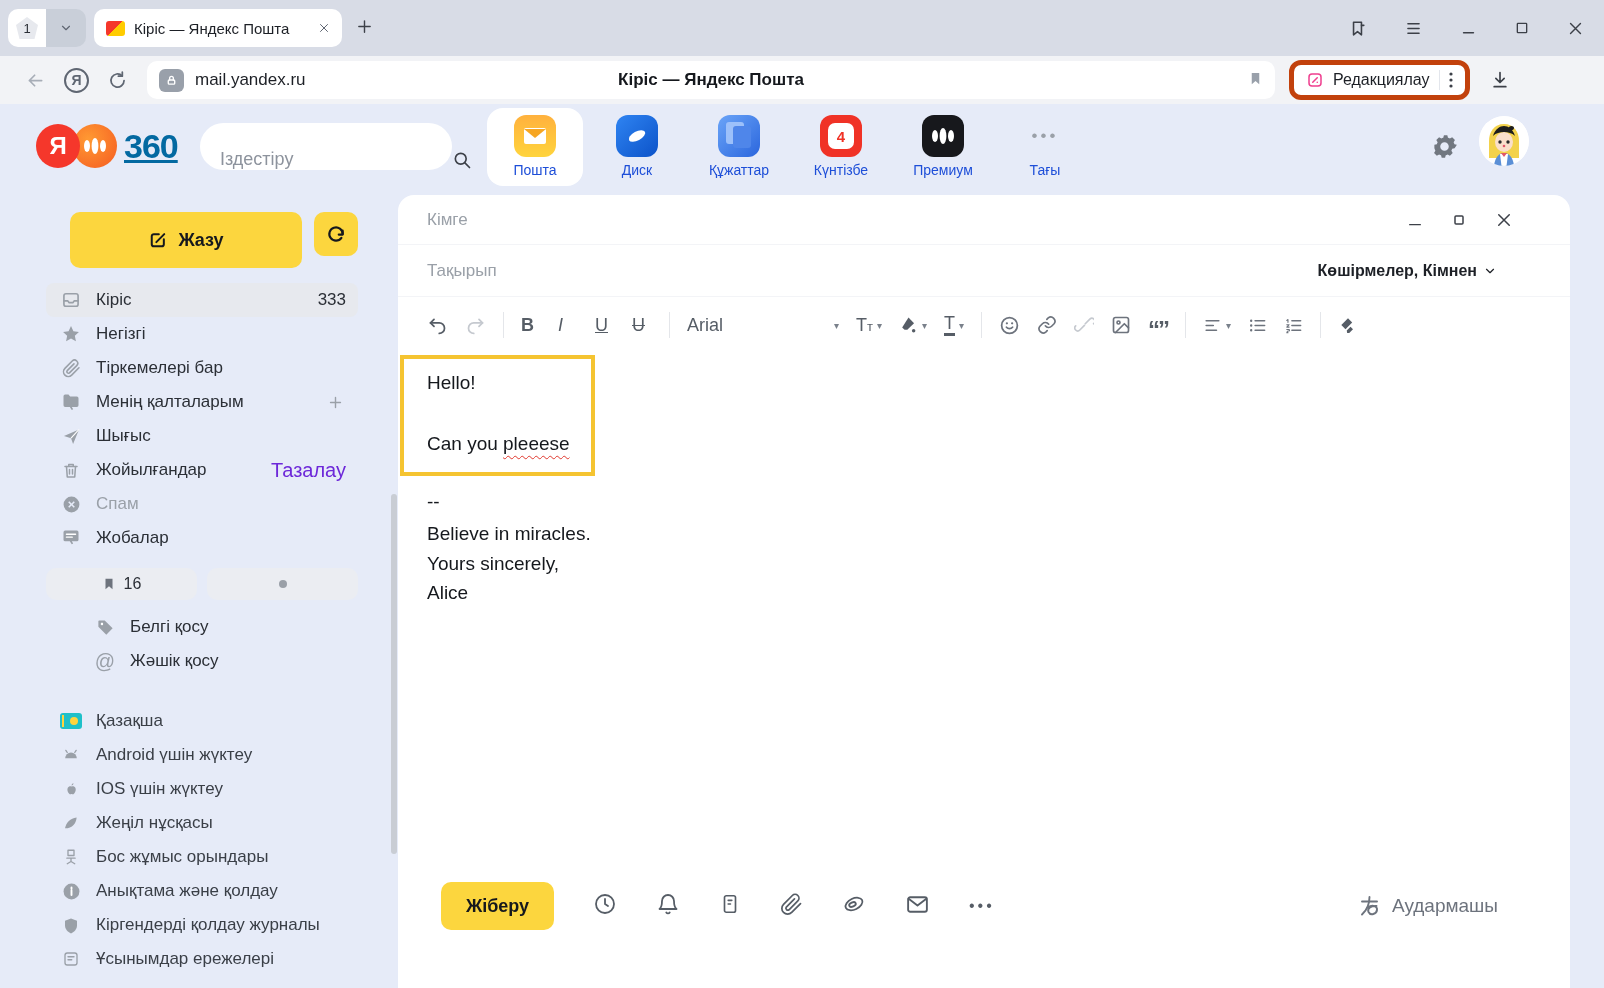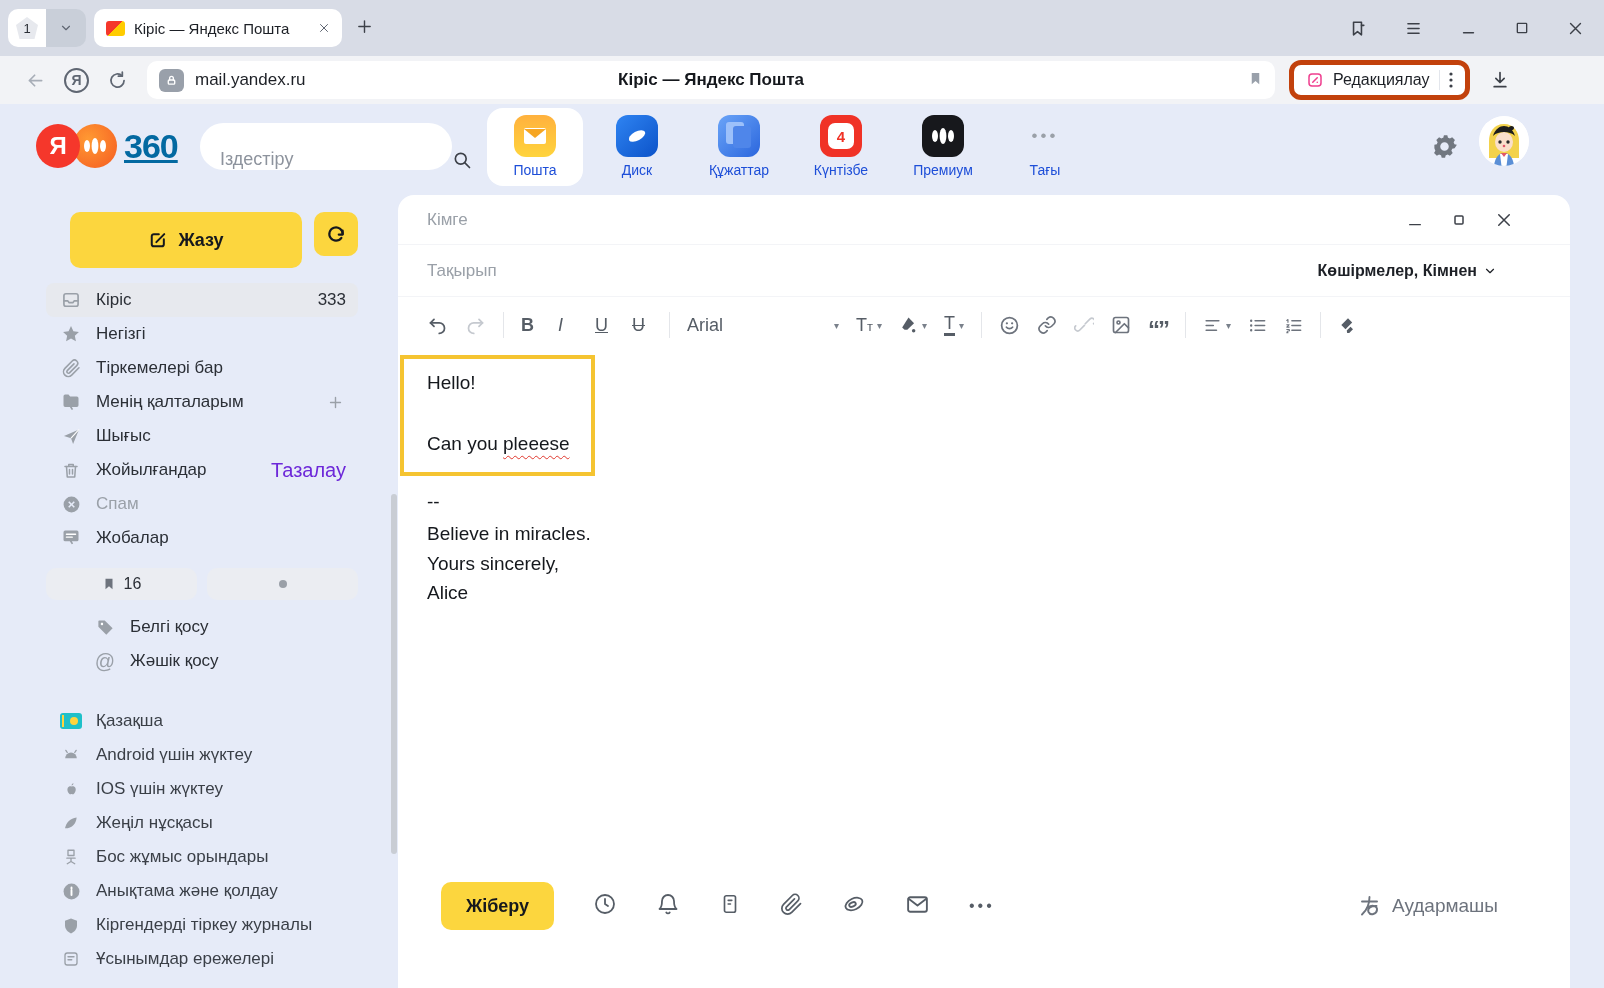--- a/index.html
+++ b/index.html
@@ -521,21 +521,21 @@
               </svg>
             </span>
           <span>Анықтама және қолдау</span>
         </div>
         <div class="lrow">
           <span class="fic">
               <svg class="icf" width="18" height="19" viewBox="0 0 24 24">
                 <path d="M12 2.5l8 3v6c0 5.2-3.4 8.7-8 11-4.6-2.3-8-5.8-8-11v-6z"></path>
               </svg>
             </span>
-          <span>Кіргендерді тіркеу журналы</span>
+          <span>Кіргендерді қолдау журналы</span>
         </div>
         <div class="lrow">
           <span class="fic">
               <svg class="ic" width="18" height="18" viewBox="0 0 24 24" style="stroke-width:1.8">
                 <rect x="4" y="4" width="16" height="16" rx="3"></rect>
                 <path d="M8 9h8M8 13h5"></path>
               </svg>
             </span>
           <span>Ұсынымдар ережелері</span>
         </div>

